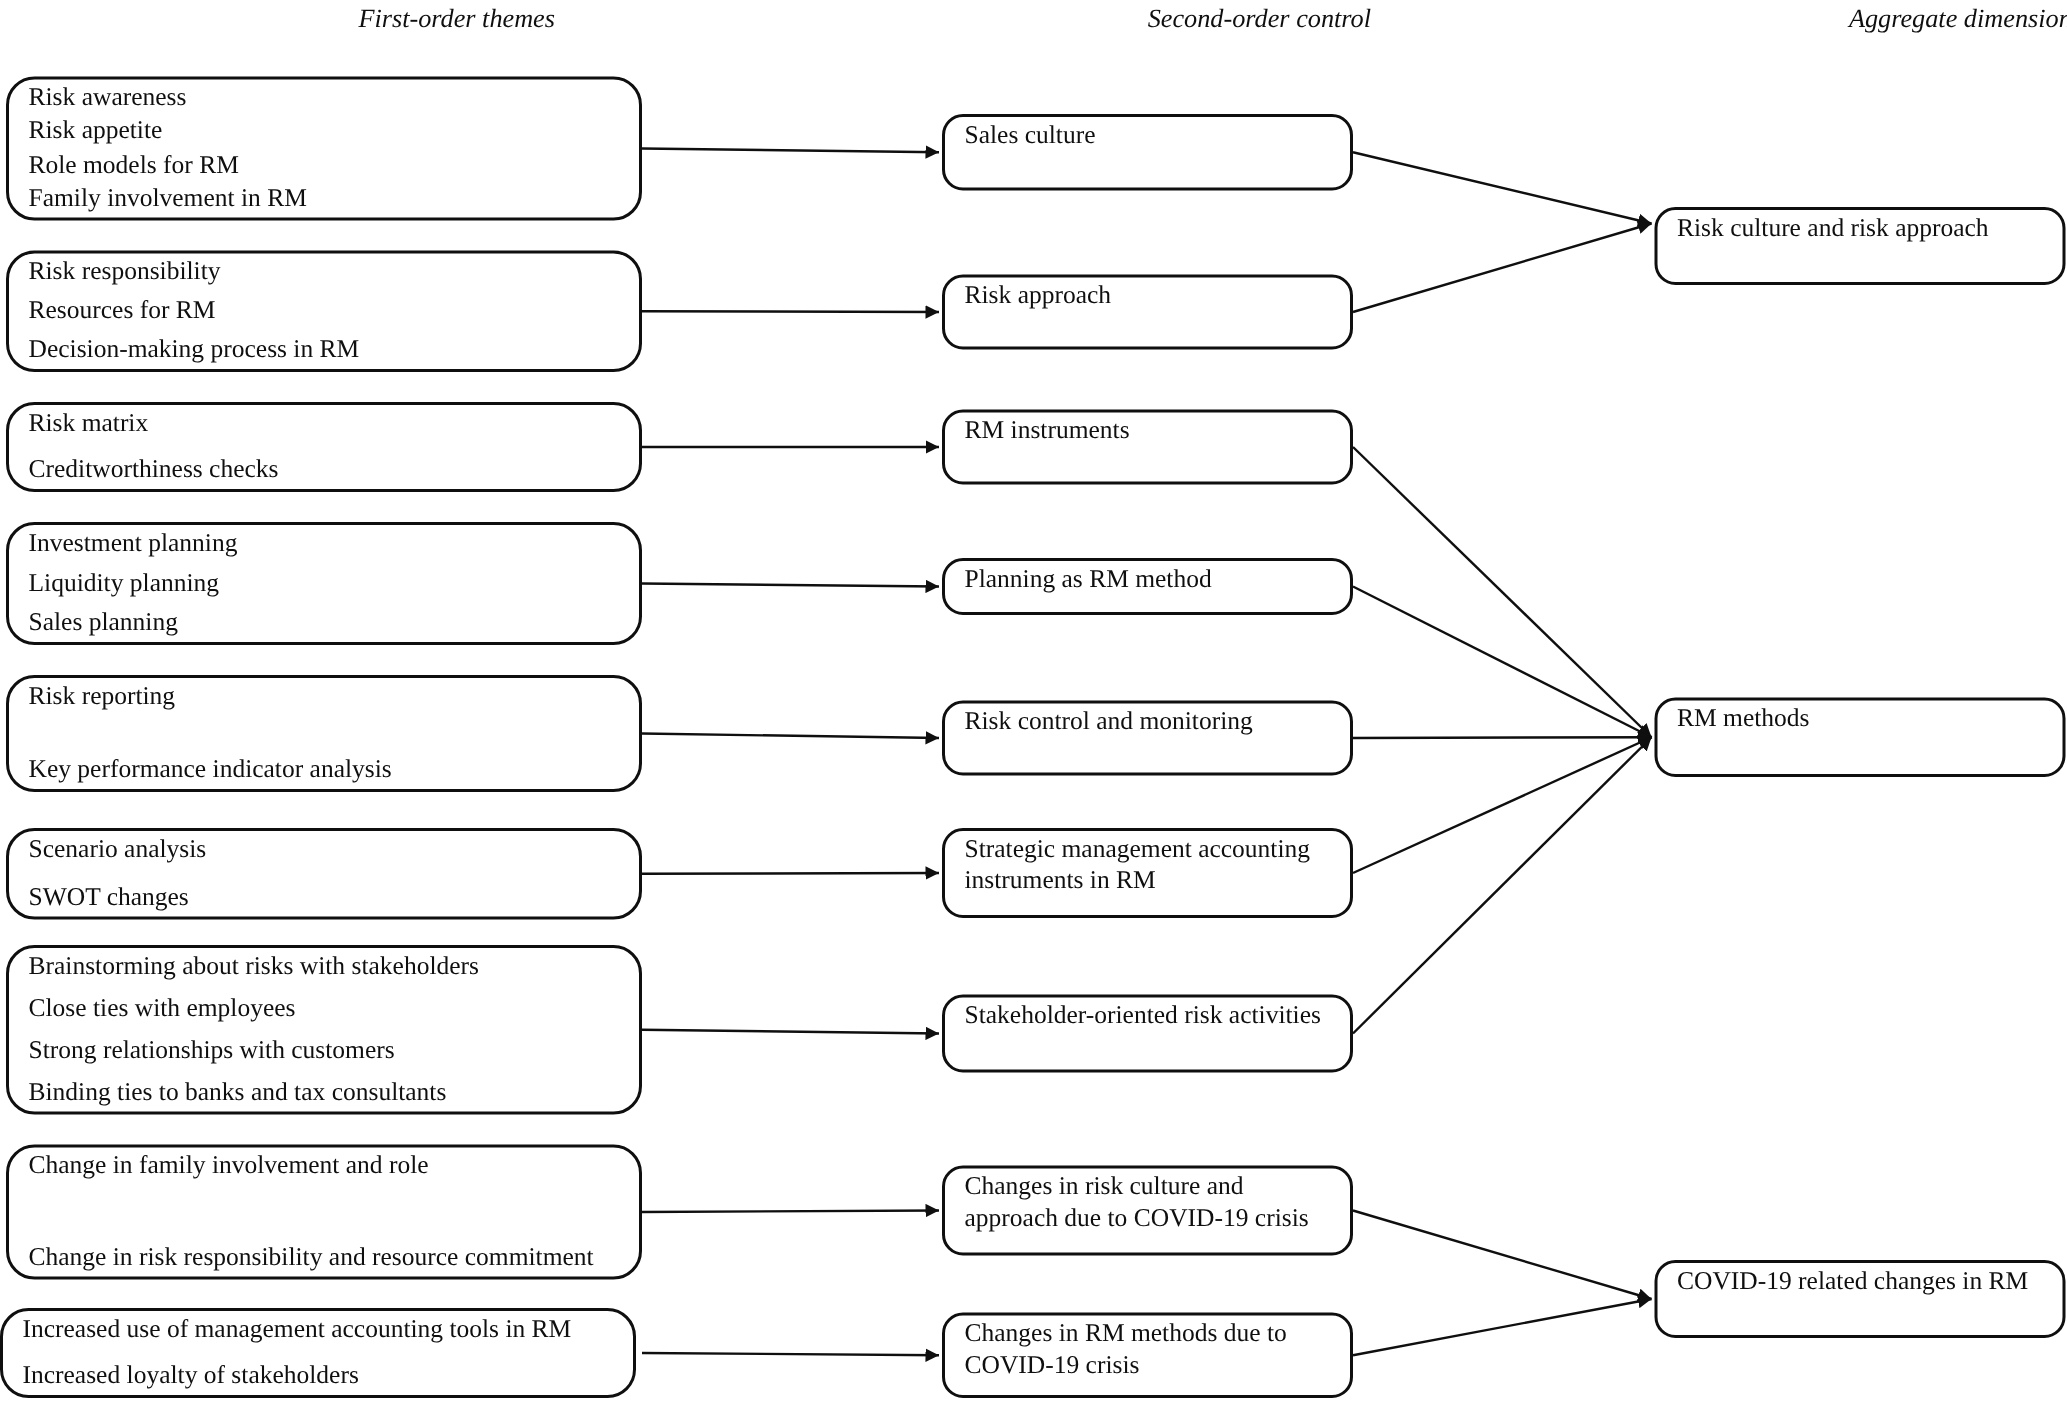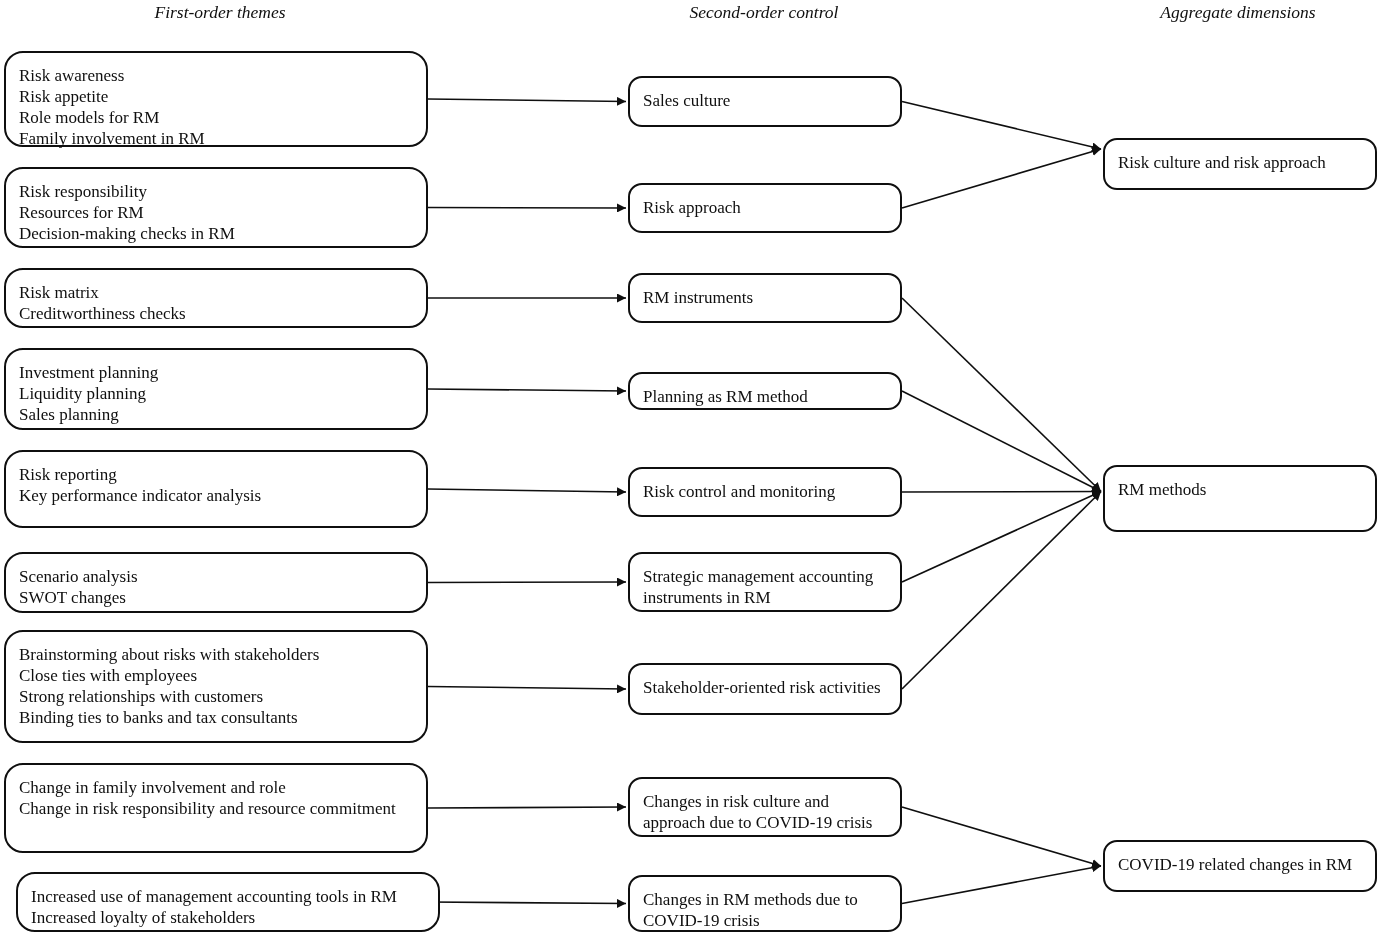--- a/index.html
+++ b/index.html
@@ -4,27 +4,27 @@
 <style>
   html, body { margin:0; padding:0; background:#ffffff; }
   .canvas {
     position:relative; width:1378px; height:934px; background:#ffffff;
     font-family:"Liberation Serif", "DejaVu Serif", serif;
     color:#0f0f0f; overflow:hidden;
   }
   #connectors { position:absolute; left:0; top:0; width:1378px; height:934px; }
   .conn { stroke:#0f0f0f; stroke-width:1.6; }
   .hdr {
-    position:absolute; top:2px; width:300px; text-align:center;
+    position:absolute; top:2px; width:300px; text-align:right;
     font-style:italic; font-size:17.5px;
   }
   .box {
     position:absolute; box-sizing:border-box; background:#ffffff;
     border:2px solid #0f0f0f; display:flex; flex-direction:column;
-    justify-content:flex-start; padding:12px 10px 3px 13px;
+    justify-content:space-between; padding:1px 10px 3px 13px;
     font-size:17px; line-height:21px;
   }
   .fo { border-radius:19px; }
   .so, .ao { border-radius:14px; }
   .ln { white-space:nowrap; }
 </style>
 </head>
 <body>
 
 <div class="canvas">
@@ -61,21 +61,21 @@
 
   <div class="box fo" style="left:4px;top:51px;width:424px;height:96px">
     <div class="ln">Risk awareness</div>
     <div class="ln">Risk appetite</div>
     <div class="ln">Role models for RM</div>
     <div class="ln">Family involvement in RM</div>
   </div>
   <div class="box fo" style="left:4px;top:167px;width:424px;height:81px">
     <div class="ln">Risk responsibility</div>
     <div class="ln">Resources for RM</div>
-    <div class="ln">Decision-making checks in RM</div>
+    <div class="ln">Decision-making process in RM</div>
   </div>
   <div class="box fo" style="left:4px;top:268px;width:424px;height:60px">
     <div class="ln">Risk matrix</div>
     <div class="ln">Creditworthiness checks</div>
   </div>
   <div class="box fo" style="left:4px;top:348px;width:424px;height:82px">
     <div class="ln">Investment planning</div>
     <div class="ln">Liquidity planning</div>
     <div class="ln">Sales planning</div>
   </div>
@@ -90,21 +90,21 @@
   <div class="box fo" style="left:4px;top:630px;width:424px;height:113px">
     <div class="ln">Brainstorming about risks with stakeholders</div>
     <div class="ln">Close ties with employees</div>
     <div class="ln">Strong relationships with customers</div>
     <div class="ln">Binding ties to banks and tax consultants</div>
   </div>
   <div class="box fo" style="left:4px;top:763px;width:424px;height:90px">
     <div class="ln">Change in family involvement and role</div>
     <div class="ln">Change in risk responsibility and resource commitment</div>
   </div>
-  <div class="box fo" style="left:16px;top:872px;width:424px;height:60px">
+  <div class="box fo" style="left:0;top:872px;width:424px;height:60px">
     <div class="ln">Increased use of management accounting tools in RM</div>
     <div class="ln">Increased loyalty of stakeholders</div>
   </div>
 
   <div class="box so" style="left:628px;top:76px;width:274px;height:51px">
       <div>Sales culture</div>
     </div>
   <div class="box so" style="left:628px;top:183px;width:274px;height:50px">
       <div>Risk approach</div>
     </div>
@@ -126,20 +126,20 @@
   <div class="box so" style="left:628px;top:777px;width:274px;height:60px">
       <div>Changes in risk culture and approach due to COVID-19 crisis</div>
     </div>
   <div class="box so" style="left:628px;top:875px;width:274px;height:57px">
       <div>Changes in RM methods due to COVID-19 crisis</div>
     </div>
 
   <div class="box ao" style="left:1103px;top:138px;width:274px;height:52px">
       <div>Risk culture and risk approach</div>
     </div>
-  <div class="box ao" style="left:1103px;top:465px;width:274px;height:67px">
+  <div class="box ao" style="left:1103px;top:465px;width:274px;height:53px">
       <div>RM methods</div>
     </div>
   <div class="box ao" style="left:1103px;top:840px;width:274px;height:52px">
       <div>COVID-19 related changes in RM</div>
     </div>
 
 </div>
 
 </body></html>

